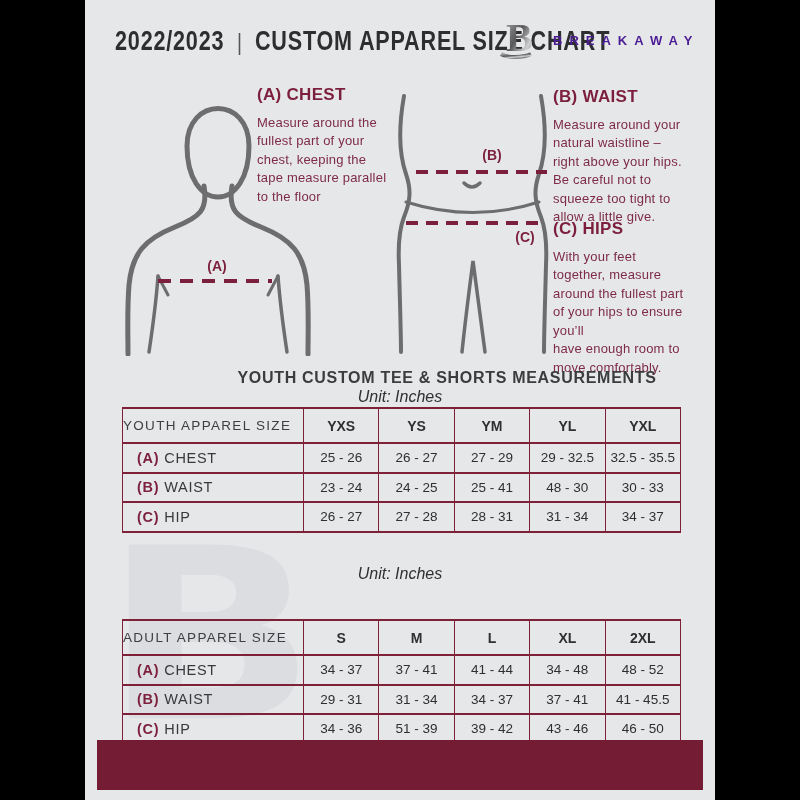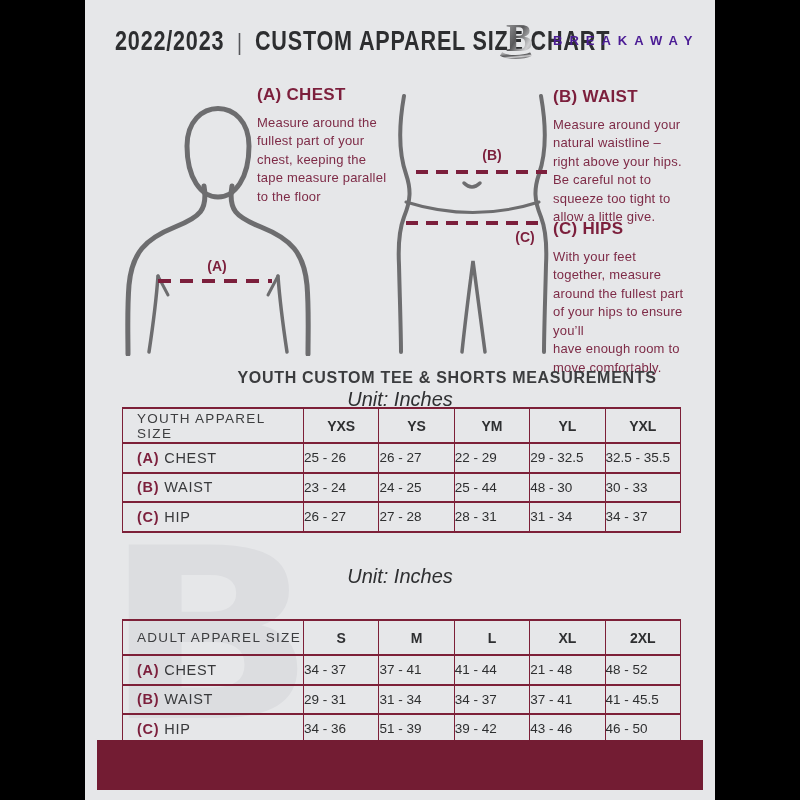--- a/index.html
+++ b/index.html
@@ -44,39 +44,39 @@
   .guide-body{margin-top:9px;font-size:13px;color:var(--desc);
     line-height:1.42;letter-spacing:.2px;white-space:pre-line;}
   .chest-block{left:172px;top:85px;width:160px;}
   .waist-block{left:468px;top:87px;width:158px;}
   .hips-block{left:468px;top:219px;width:158px;}
 
   
   .section-title{position:absolute;left:0;width:724px;text-align:center;
     font-size:16px;font-weight:700;color:#3b3c3e;letter-spacing:.7px;}
   .section-unit{position:absolute;left:0;width:630px;text-align:center;
-    font-size:20px;font-style:italic;color:#2f3032;}
+    font-size:16px;font-style:italic;color:#2f3032;}
   .youth-title{top:369px;} .youth-unit{top:388px;}
   .adult-title{top:546px;} .adult-unit{top:565px;}
 
   .size-table{position:absolute;left:37px;width:558px;border-collapse:collapse;table-layout:fixed;background:transparent;}
   .youth-table{top:407px;} .adult-table{top:619px;}
   .size-table col.c-label{width:181px;}
   .size-table col.c-size{width:75.4px;}
   .size-table th,.size-table td{border-top:2px solid var(--maroon-line);border-bottom:2px solid var(--maroon-line);
     border-left:1.5px solid var(--maroon-line);border-right:1.5px solid var(--maroon-line);
     background:transparent;vertical-align:middle;}
   .size-table th{height:35px;}
   .size-table td{height:29.5px;}
-  .th-label{text-align:left;padding-left:14px;font-weight:400;font-size:13.5px;
+  .th-label{text-align:left;font-weight:400;font-size:13.5px;
     color:#3d3e40;letter-spacing:1.3px;}
   .th-size{font-size:14px;font-weight:700;color:#2e2f31;}
   .td-rowlabel{text-align:left;padding-left:14px;font-size:14.5px;color:#38393b;letter-spacing:.7px;}
   .td-rowlabel .row-key{color:var(--maroon);font-weight:700;margin-right:5px;}
-  .td-value{font-size:13.5px;color:#2e2f30;}
+  .td-value{text-align:center;font-size:13.5px;color:#2e2f30;}
 
   .footer-bar{position:absolute;left:12px;top:740px;width:606px;height:50px;background:var(--maroon-bar);}
 </style>
 </head>
 <body>
 
 <div class="stage">
   <div class="page">
 
     <div class="watermark">B</div>
@@ -185,31 +185,31 @@
           <th class="th-size">YM</th>
           <th class="th-size">YL</th>
           <th class="th-size">YXL</th>
         </tr>
         <tr>
           <td class="td-rowlabel">
             <span class="row-key">(A)</span><span>CHEST</span>
           </td>
           <td class="td-value">25 - 26</td>
           <td class="td-value">26 - 27</td>
-          <td class="td-value">22 - 29</td>
+          <td class="td-value">27 - 29</td>
           <td class="td-value">29 - 32.5</td>
           <td class="td-value">32.5 - 35.5</td>
         </tr>
         <tr>
           <td class="td-rowlabel">
             <span class="row-key">(B)</span><span>WAIST</span>
           </td>
           <td class="td-value">23 - 24</td>
           <td class="td-value">24 - 25</td>
-          <td class="td-value">25 - 44</td>
+          <td class="td-value">25 - 41</td>
           <td class="td-value">48 - 30</td>
           <td class="td-value">30 - 33</td>
         </tr>
         <tr>
           <td class="td-rowlabel">
             <span class="row-key">(C)</span><span>HIP</span>
           </td>
           <td class="td-value">26 - 27</td>
           <td class="td-value">27 - 28</td>
           <td class="td-value">28 - 31</td>
@@ -239,21 +239,21 @@
           <th class="th-size">XL</th>
           <th class="th-size">2XL</th>
         </tr>
         <tr>
           <td class="td-rowlabel">
             <span class="row-key">(A)</span><span>CHEST</span>
           </td>
           <td class="td-value">34 - 37</td>
           <td class="td-value">37 - 41</td>
           <td class="td-value">41 - 44</td>
-          <td class="td-value">21 - 48</td>
+          <td class="td-value">34 - 48</td>
           <td class="td-value">48 - 52</td>
         </tr>
         <tr>
           <td class="td-rowlabel">
             <span class="row-key">(B)</span><span>WAIST</span>
           </td>
           <td class="td-value">29 - 31</td>
           <td class="td-value">31 - 34</td>
           <td class="td-value">34 - 37</td>
           <td class="td-value">37 - 41</td>

